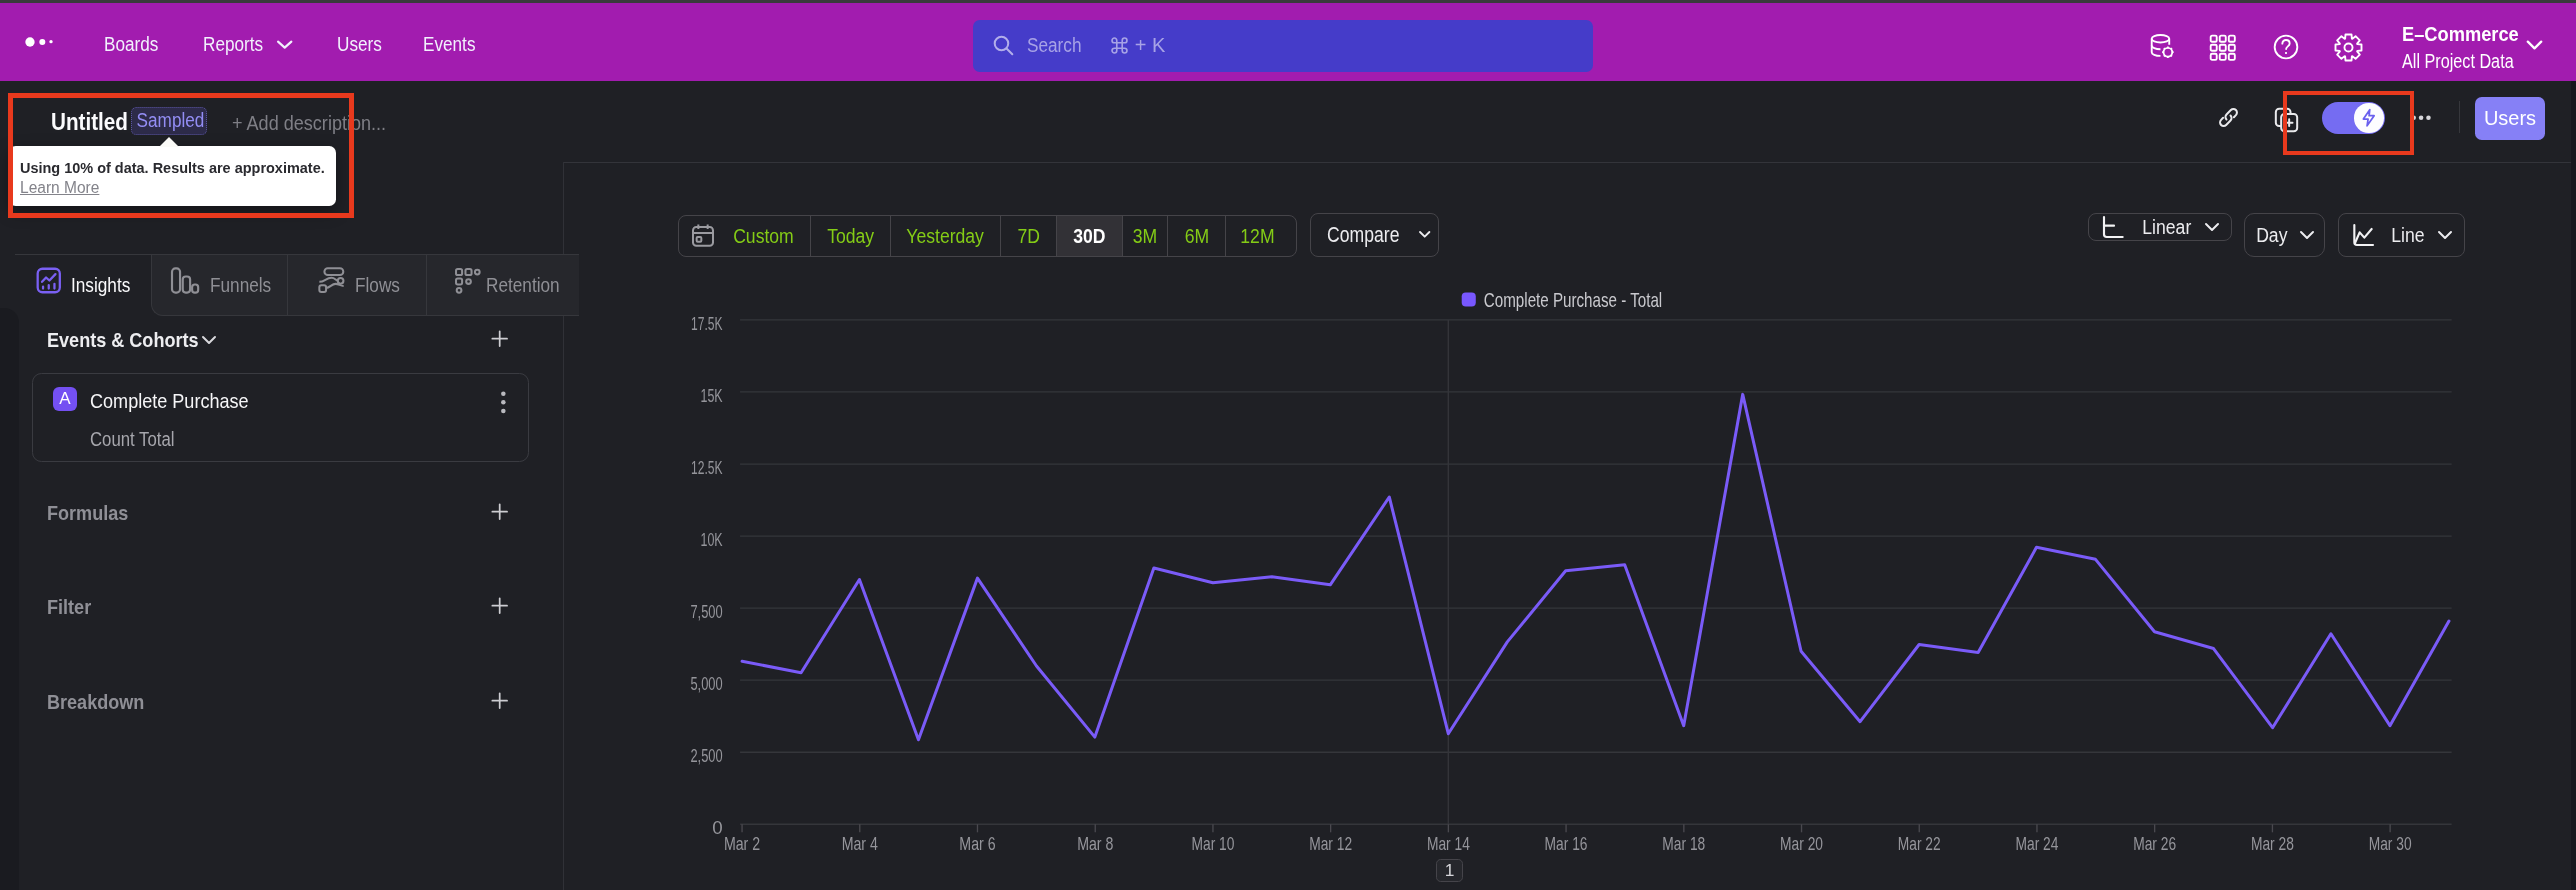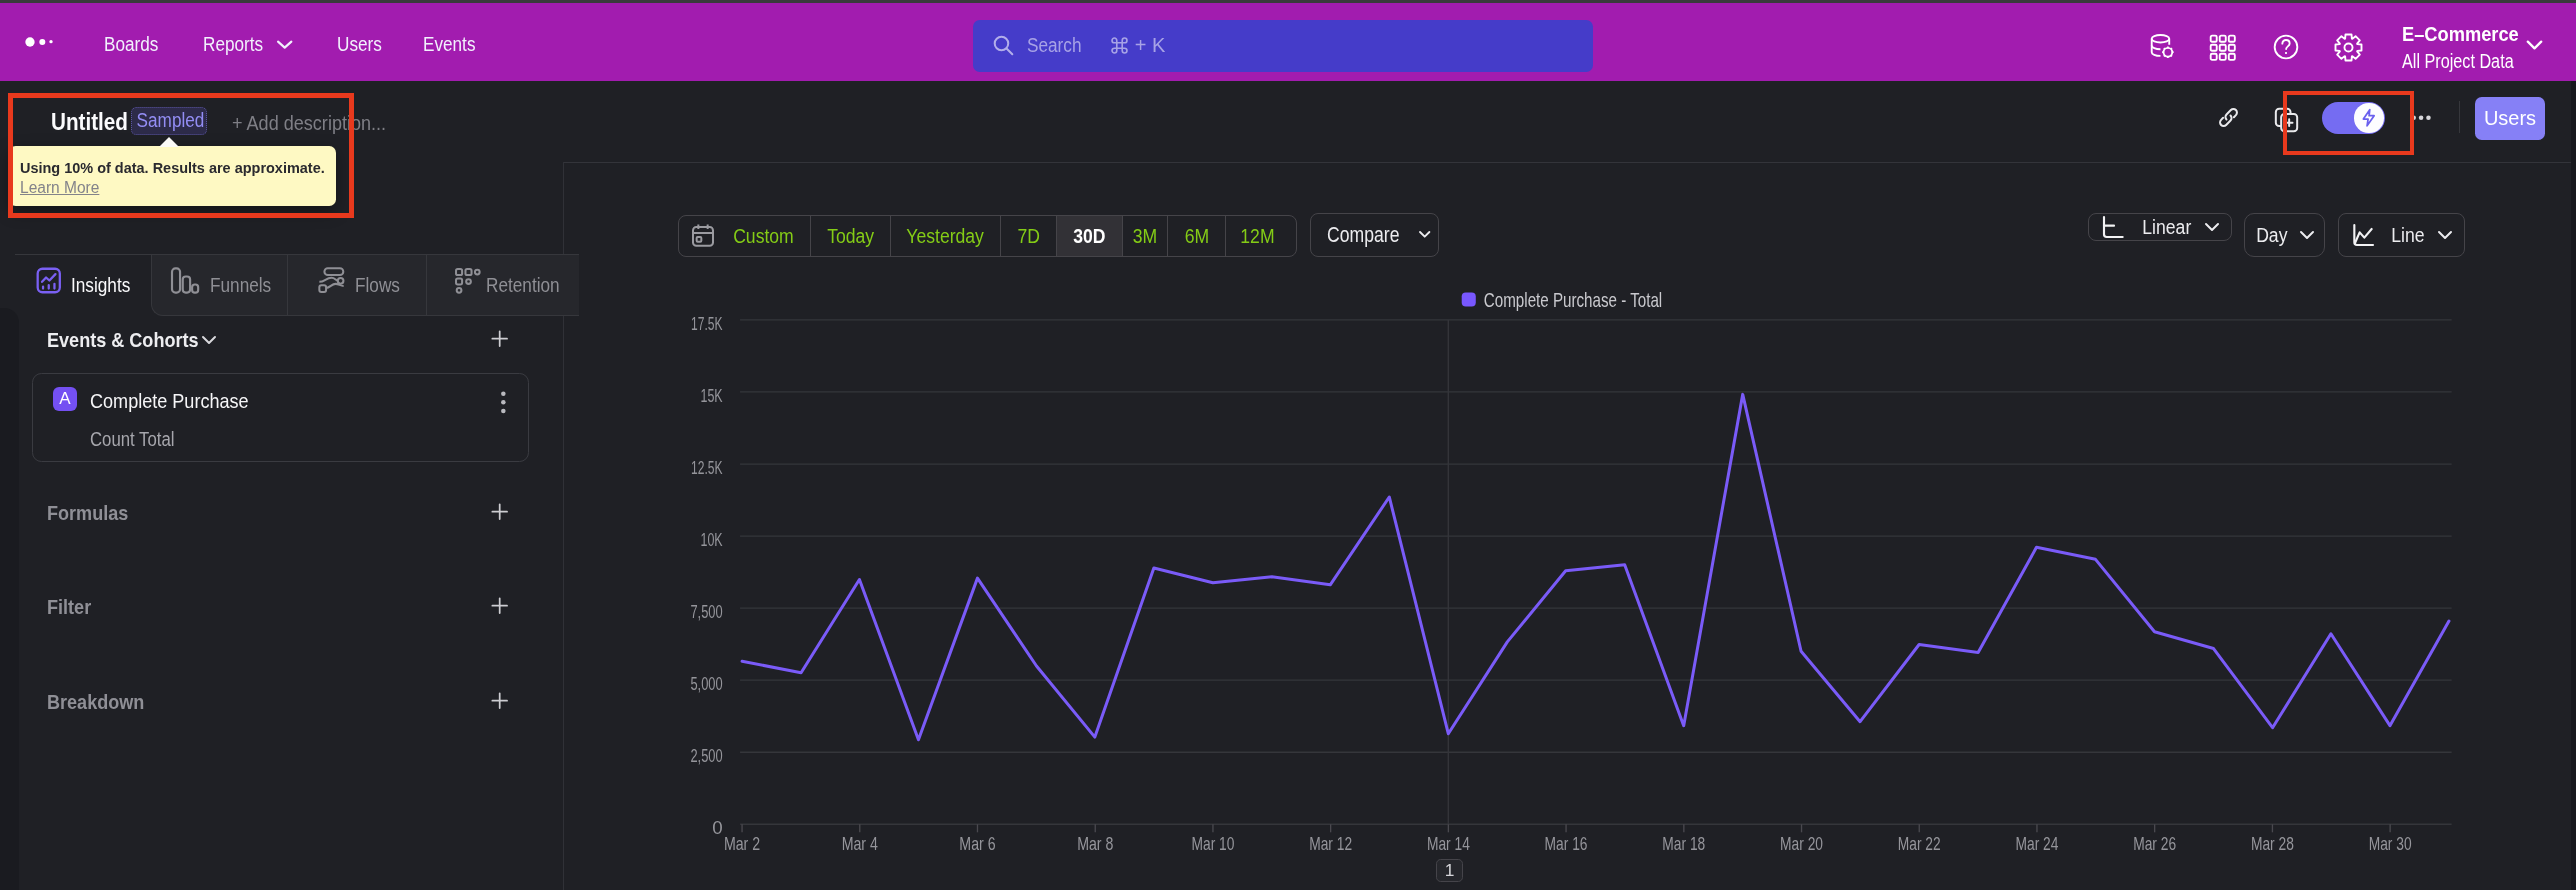--- a/index.html
+++ b/index.html
@@ -26,21 +26,21 @@
 #toggle svg { position:absolute; right:5.4px; top:5.4px; }
 #dots3 { position:absolute; left:2411px; top:115px; width:21.5px; height:5.4px; }
 #vdiv { position:absolute; left:2459px; top:101px; width:1.3px; height:32px; background:#36373c; }
 #save { position:absolute; left:2475px; top:97px; width:70px; height:43px; background:#8680f6; border-radius:6.7px; text-align:center; line-height:43px; font-size:20px; color:#fff; }
 
 
 #red1 { position:absolute; left:8px; top:93px; width:346px; height:125px; border:5.4px solid #e8391d; z-index:40; }
 #red2 { position:absolute; left:2283px; top:91px; width:131px; height:64px; border:4px solid #e8391d; z-index:40; }
 
 
-#tip { position:absolute; left:9.4px; top:146px; width:327px; height:60px; background:#fef9c3; border-radius:6.7px; z-index:30; box-shadow:0 5.4px 16px rgba(0,0,0,0.35); }
+#tip { position:absolute; left:9.4px; top:146px; width:327px; height:60px; background:#ffffff; border-radius:6.7px; z-index:30; box-shadow:0 5.4px 16px rgba(0,0,0,0.35); }
 #tip .arrow { position:absolute; left:150px; top:-8.7px; width:0; height:0; border-left:10px solid transparent; border-right:10px solid transparent; border-bottom:10px solid #fafaf7; }
 #tip .l1 { position:absolute; left:10.7px; top:12.7px; font-size:15.4px; font-weight:700; color:#2a2a2f; white-space:nowrap; transform:scaleX(0.94); transform-origin:left top; }
 #tip .l2 { position:absolute; left:10.7px; top:33px; font-size:16px; color:#83838a; text-decoration:underline; white-space:nowrap; transform:scaleX(0.97); transform-origin:left top; }
 
 
 #sidebar { position:absolute; left:0; top:162px; width:564px; height:728px; background:#1f2025; border-right:1.3px solid #303137; }
 #leftstrip { position:absolute; left:0; top:146px; width:19px; height:582px; background:#1a1b20; border-top-right-radius:14.8px; }
 #tabstrip { position:absolute; left:15px; top:60px; width:564px; height:61px; border-top:1.3px solid #36373c;margin-top:32px; }
 #tabinactive { position:absolute; left:136px; top:0; width:428px; height:61px; background:#26272c; border-bottom:1.3px solid #36373c; border-left:1.3px solid #36373c; border-bottom-left-radius:12px; }
 .tabdiv { position:absolute; top:0; width:1.3px; height:61px; background:#36373c; }

